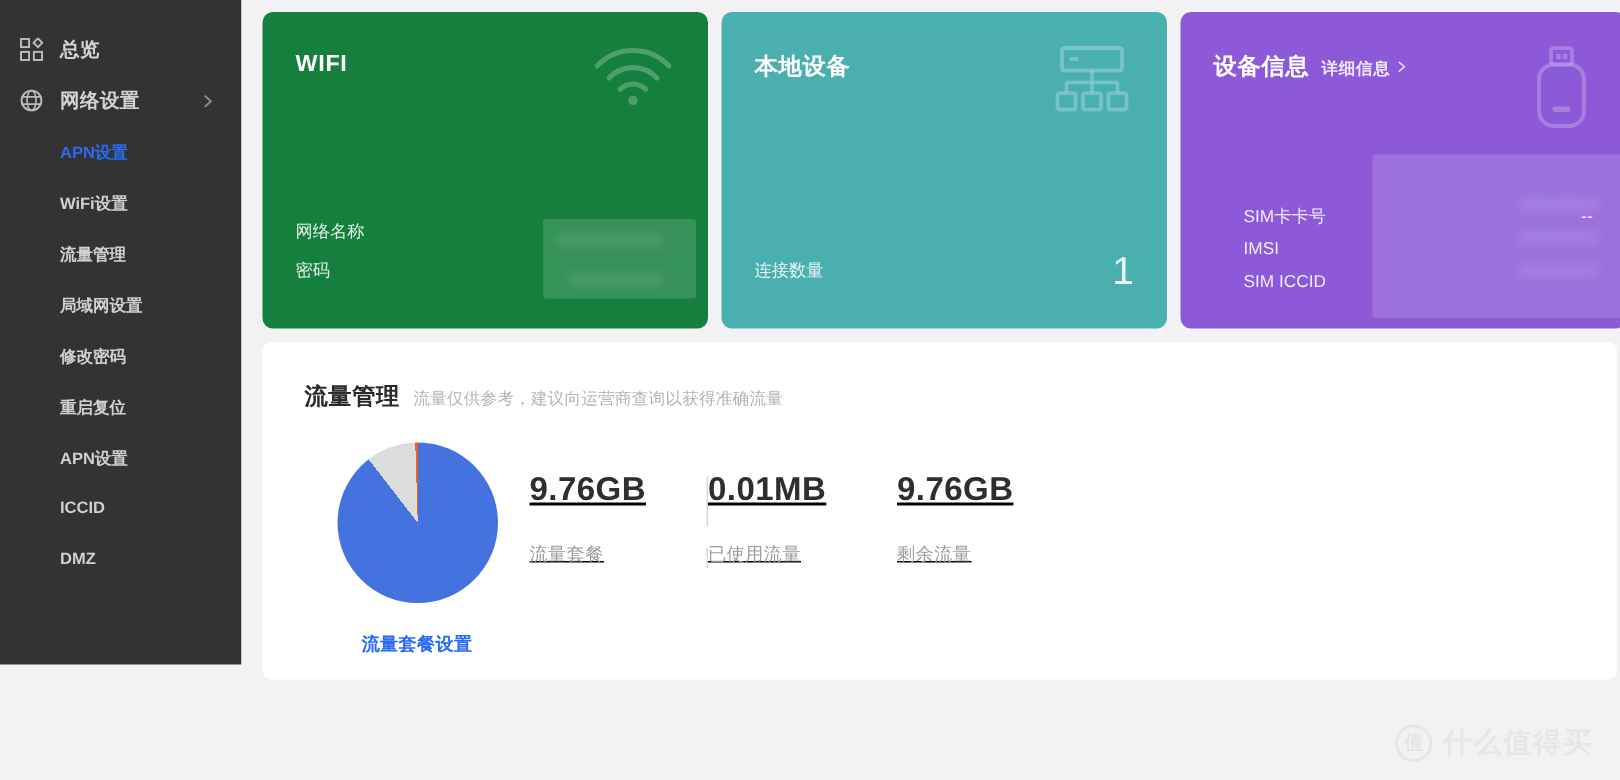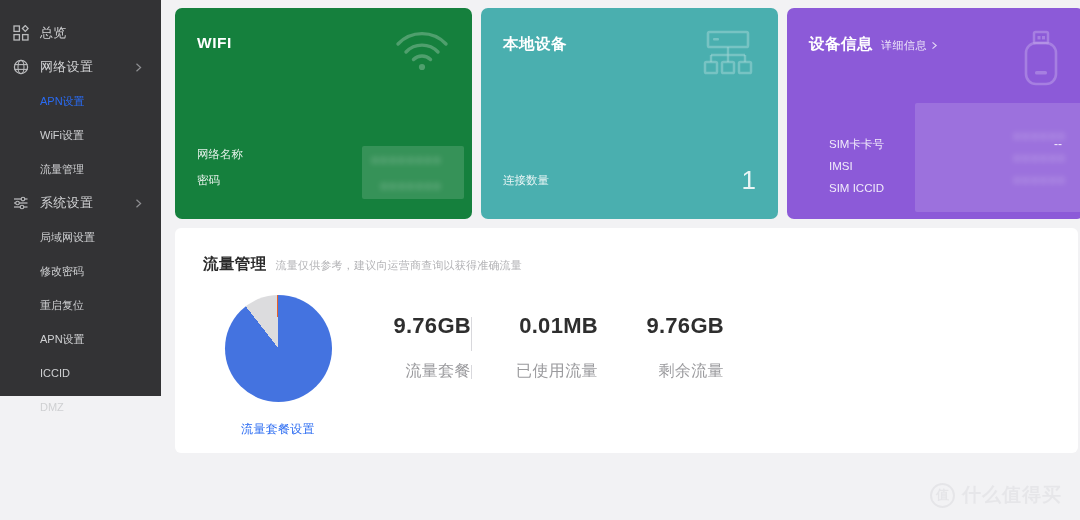--- a/index.html
+++ b/index.html
@@ -6,25 +6,26 @@
   html, body {
     width: 1080px; height: 520px;
     overflow: hidden;
     font-family: "Liberation Sans", "DejaVu Sans", sans-serif;
     background: #f2f2f4;
   }
   .app { display: flex; width: 1080px; height: 520px; }
 
   
   .sidebar {
-    width: 161px; height: 396px;
+    width: 161px; height: 443px;
     background: #333335;
     flex: 0 0 161px;
     padding-top: 16px;
     position: relative;
+    font-weight: bold;
   }
   .nav-item {
     display: flex; align-items: center;
     height: 34px;
     padding-left: 12px;
     color: #d2d3d5;
     font-size: 13px;
     position: relative;
     cursor: pointer;
     user-select: none;
@@ -71,21 +72,21 @@
   .card.wifi    { width: 297px; background: #15803d; }
   .card.devices { width: 297px; background: #4aafaf; }
   .card.info    { width: 297px; background: #8c5ad8; }
 
   .card-title {
     font-size: 15.5px; font-weight: bold;
     letter-spacing: .5px;
     display: flex; align-items: baseline; gap: 8px;
   }
   .card-sub {
-    font-size: 11px; font-weight: normal;
+    font-size: 11px; font-weight: bold;
     opacity: .85;
     display: inline-flex; align-items: center; gap: 3px;
     cursor: pointer;
   }
   .card-icon {
     position: absolute; top: 22px; right: 22px;
     opacity: .45;
   }
   .card-icon svg { display: block; }
 
@@ -133,33 +134,33 @@
   .panel-head { display: flex; align-items: baseline; gap: 9px; }
   .panel-title { font-size: 15.5px; font-weight: bold; color: #2b2b2b; letter-spacing: .4px; }
   .panel-note { font-size: 11px; color: #b3b3b6; letter-spacing: .2px; }
 
   .panel-body { display: flex; align-items: flex-start; margin-top: 20px; }
 
   .chart-wrap { width: 150px; text-align: center; flex: 0 0 150px; }
   .pie { width: 107px; height: 107px; border-radius: 50%; margin: 0 auto; }
   .chart-link {
     display: block; margin-top: 19px;
-    font-size: 12px; color: #2a6bf2; font-weight: normal;
+    font-size: 12px; color: #2a6bf2; font-weight: bold;
     cursor: pointer; letter-spacing: .3px;
   }
 
   .stats { display: flex; align-items: flex-start; margin-top: 18px; }
-  .stat { text-align: right; position: relative; }
+  .stat { text-align: left; position: relative; text-decoration: underline; }
   .stat .num {
     font-size: 22px; font-weight: bold; color: #2e2e2e;
     letter-spacing: .3px; white-space: nowrap;
   }
   .stat .cap {
     margin-top: 22px;
-    font-size: 16px; color: #9b9b9e; letter-spacing: .4px;
+    font-size: 12px; color: #9b9b9e; letter-spacing: .4px;
   }
   .stat-divider {
     width: 1px; background: #d8d8dc;
     height: 34px; margin: 4px 0 0 0;
     align-self: flex-start;
   }
   .divider-col { display: flex; flex-direction: column; align-items: center; }
 
   
   .watermark {
@@ -215,38 +216,20 @@
     <div class="nav-sub active">
       <span>APN设置</span>
     </div>
     <div class="nav-sub">
       <span>WiFi设置</span>
     </div>
     <div class="nav-sub">
       <span>流量管理</span>
     </div>
 
-    <div class="nav-item">
-      <span class="ic">
-        <svg width="16" height="16" viewBox="0 0 16 16">
-          <line x1="1" y1="4" x2="14.5" y2="4" stroke="#d2d3d5" stroke-width="1.25"></line>
-          <line x1="1" y1="8" x2="14.5" y2="8" stroke="#d2d3d5" stroke-width="1.25"></line>
-          <line x1="1" y1="12" x2="14.5" y2="12" stroke="#d2d3d5" stroke-width="1.25"></line>
-          <circle cx="10" cy="4" r="1.8" fill="#333335" stroke="#d2d3d5" stroke-width="1.15"></circle>
-          <circle cx="4.5" cy="8" r="1.8" fill="#333335" stroke="#d2d3d5" stroke-width="1.15"></circle>
-          <circle cx="9" cy="12" r="1.8" fill="#333335" stroke="#d2d3d5" stroke-width="1.15"></circle>
-        </svg>
-      </span>
-      <span class="lbl">系统设置</span>
-      <span class="arrow">
-        <svg width="11" height="11" viewBox="0 0 11 11">
-          <polyline points="3.5,1.8 7.6,5.5 3.5,9.2" fill="none" stroke="#b6b7ba" stroke-width="1.2"></polyline>
-        </svg>
-      </span>
-    </div>
 
     <div class="nav-sub">
       <span>局域网设置</span>
     </div>
     <div class="nav-sub">
       <span>修改密码</span>
     </div>
     <div class="nav-sub">
       <span>重启复位</span>
     </div>

